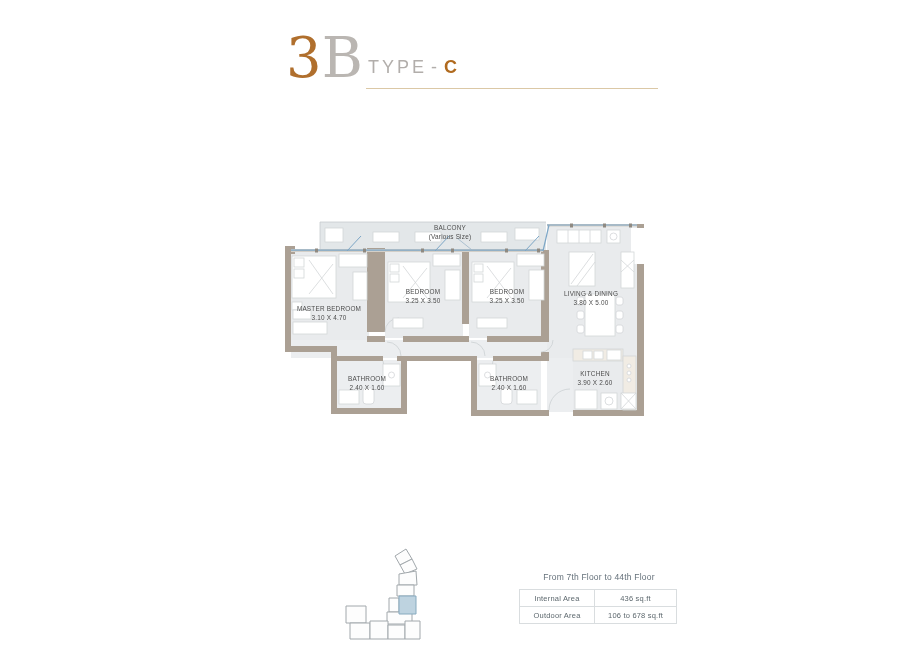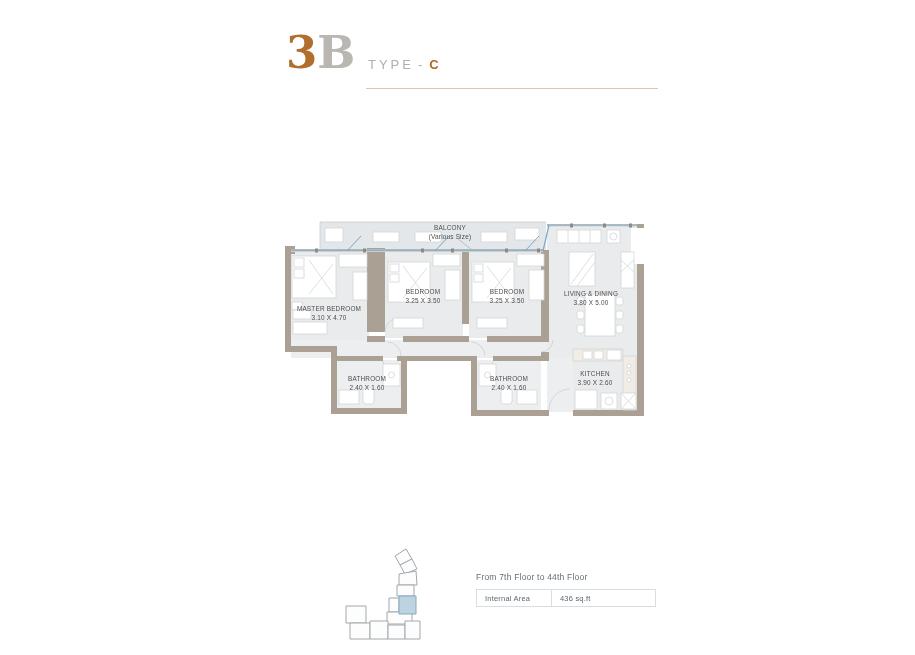--- a/index.html
+++ b/index.html
@@ -1,42 +1,42 @@
 <!DOCTYPE html>
 <html><head>
 <meta charset="utf-8">
 <style>
   html,body{margin:0;padding:0;background:#fff;}
   #canvas{position:relative;width:915px;height:655px;background:#ffffff;overflow:hidden;
           font-family:"Liberation Sans",sans-serif;}
   .abs{position:absolute;}
 
   
-  #unit-title{left:286px;top:30px;font-family:"DejaVu Serif",serif;font-size:45px;line-height:1;font-weight:700;letter-spacing:0px;}
+  #unit-title{left:286px;top:30px;font-family:"DejaVu Serif",serif;font-size:56px;line-height:1;font-weight:400;letter-spacing:0px;}
   #unit-title .num{color:#b06f2d;}
   #unit-title .ltr{color:#bab6b2;}
-  #type-line{left:368px;top:57px;font-size:13px;letter-spacing:3px;color:#b2aeab;}
+  #type-line{left:368px;top:57px;font-size:18px;letter-spacing:3px;color:#b2aeab;}
   #type-line .sep{margin:0 4px;color:#b2aeab;}
   #type-line .val{color:#b06a1e;font-weight:700;letter-spacing:1px;}
   #title-rule{left:366px;top:88px;width:292px;height:1px;background:#dbc8a6;}
 
   
   #plan{left:285px;top:210px;width:372px;height:220px;}
   #plan svg{position:absolute;left:0;top:0;}
   .room-label{position:absolute;transform:translateX(-50%);text-align:center;
               font-size:6.4px;line-height:1.35;color:#4c4c4c;letter-spacing:0.2px;white-space:nowrap;}
   .room-label .dims{display:block;}
 
   
   #keyplan{left:343px;top:546px;width:80px;height:100px;}
 
   
-  #details{left:476px;top:572px;width:160px;}
+  #details{left:519px;top:572px;width:160px;text-align:center;}
   #floors-note{font-size:8.5px;color:#64707a;letter-spacing:0.2px;margin-bottom:7px;}
-  #area-table{border-collapse:collapse;width:180px;background:#fff;}
+  #area-table{border-collapse:collapse;width:158px;background:#fff;}
   #area-table td{border:1px solid #d9dddf;font-size:7.5px;color:#5d686e;
                  padding:3.5px 8px;letter-spacing:0.2px;}
   #area-table td.lbl{width:58px;}
 </style>
 </head>
 <body>
 
 <div id="canvas">
 
   <div class="abs" id="unit-title">
@@ -276,17 +276,21 @@
   </div>
 
   <div class="abs" id="details">
     <div id="floors-note">From 7th Floor to 44th Floor</div>
     <table id="area-table">
       <tbody>
         <tr>
           <td class="lbl">Internal Area</td>
           <td>436 sq.ft</td>
         </tr>
+        <tr>
+          <td class="lbl">Outdoor Area</td>
+          <td>106 to 678 sq.ft</td>
+        </tr>
       </tbody>
     </table>
   </div>
 
 </div>
 
 </body></html>

